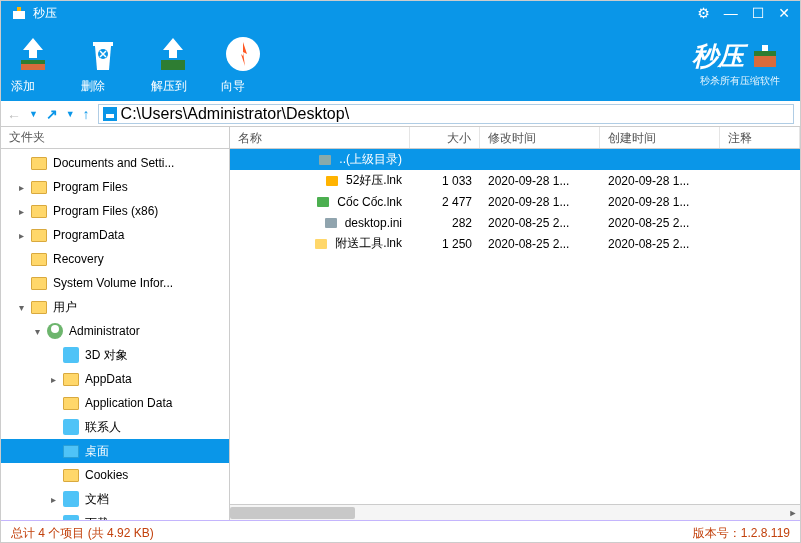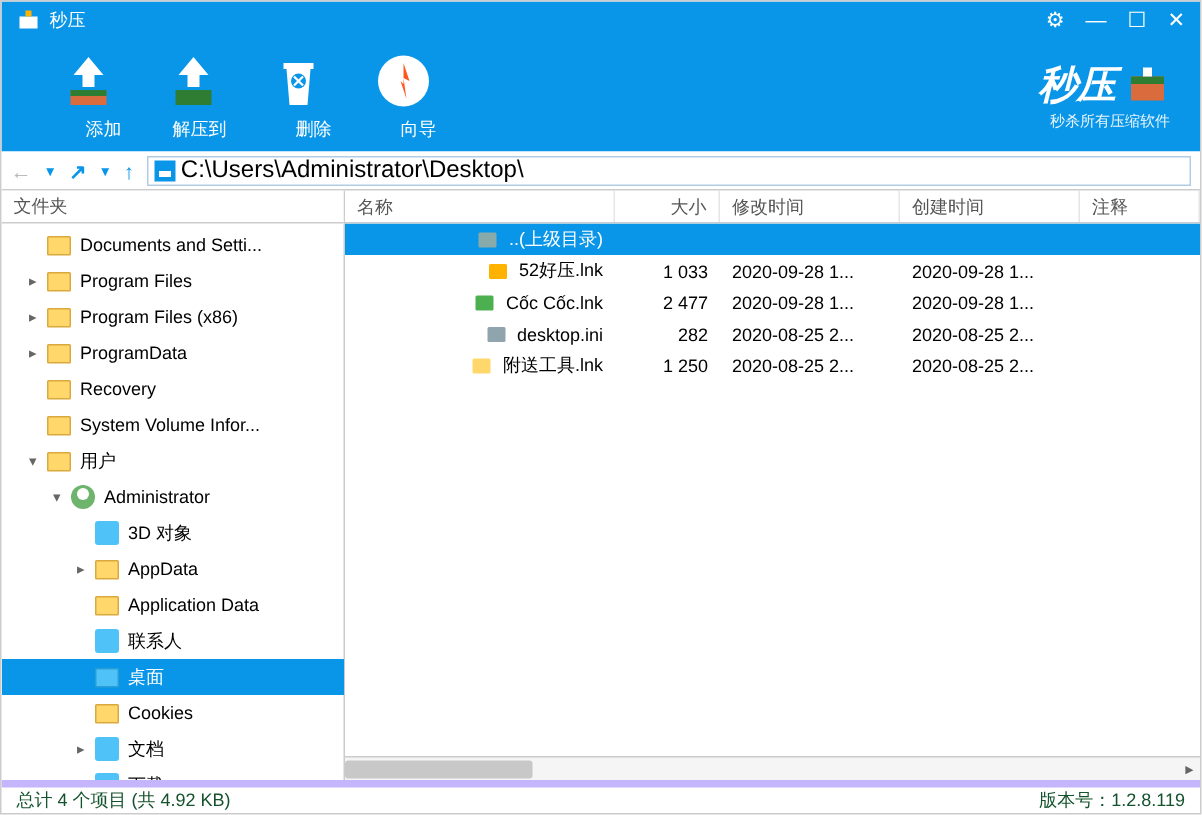--- a/index.html
+++ b/index.html
@@ -4,21 +4,21 @@
 <style>
 * { margin: 0; padding: 0; box-sizing: border-box; font-family: "Microsoft YaHei", sans-serif; }
 body { width: 801px; height: 543px; overflow: hidden; background: #fff; border: 1px solid #ccc; display: flex; flex-direction: column; }
 .header { background: linear-gradient(#0a96e8, #0a96e8); height: 100px; display: flex; flex-direction: column; }
 .titlebar { height: 24px; display: flex; align-items: center; padding: 0 10px; color: #fff; font-size: 12px; }
 .titlebar .app-icon { width:16px;height:16px;margin-right:6px;display:flex;align-items:center;justify-content:center;}
 .titlebar .title { flex: 1; }
 .win-controls { display: flex; gap: 14px; }
 .win-controls span { cursor: pointer; font-size: 14px; }
 .toolbar { flex: 1; display: flex; align-items: center; padding: 0 10px; }
-.tool-btn { display: flex; flex-direction: column; align-items: flex-end; color: #fff; font-size: 12px; width: 70px; cursor: pointer; }
+.tool-btn { display: flex; flex-direction: column; align-items: flex-start; color: #fff; font-size: 12px; width: 70px; cursor: pointer; }
 .tool-btn .icon-wrap { width: 44px; height: 44px; display: flex; align-items: center; justify-content: center; margin-bottom: 2px; }
 .brand { margin-left: auto; text-align: right; color: #fff; padding-right: 10px; }
 .brand .logo-row { display:flex; align-items:center; justify-content:flex-end; gap:6px;}
 .brand-title { font-size: 26px; font-weight: bold; font-style: italic; }
 .brand-sub { font-size: 10px; opacity: .9; }
 .nav-bar { height: 26px; border-bottom: 1px solid #ccc; display: flex; align-items: center; padding: 0 6px; gap: 8px; background: #fff; font-size: 13px; }
 .nav-bar .nav-btn { color: #0a96e8; cursor: pointer; font-size: 14px; }
 .nav-bar .nav-btn.disabled{ color:#bbb;}
 .nav-bar .dd { font-size: 9px; color:#0a96e8;}
 .addr-box { flex: 1; display: flex; align-items: center; border: 1px solid #b0cde5; height: 20px; padding: 0 4px; font-size: 16px; background:#fff; }
@@ -50,21 +50,21 @@
 .file-row .cell.name { flex: 1; display: flex; align-items: center; gap: 6px; }
 .file-row .cell.size { width: 70px; text-align: right; }
 .file-row .cell.mtime { width: 120px; }
 .file-row .cell.ctime { width: 120px; }
 .file-row .cell.comment { width: 80px; }
 .file-icon { width: 16px; height: 16px; display: flex; align-items: center; justify-content: center; flex-shrink:0;}
 .hscroll { height: 16px; border-top: 1px solid #ccc; background: #f5f5f5; position:relative;}
 .hscroll .thumb{ position:absolute; left:0; top:2px; height:12px; width:22%; background:#c8c8c8; border-radius:2px;}
 .hscroll .arrow{ position:absolute; top:2px; width:14px;height:12px; display:flex;align-items:center;justify-content:center;font-size:9px;color:#666;}
 .hscroll .arrow.left{left:0;} .hscroll .arrow.right{right:0;}
-.statusbar { height: 22px; border-top: 5px solid #c4b5fd; display: flex; align-items: flex-end; padding: 0 10px; font-size: 12px; color: #14532d; }
+.statusbar { height: 22px; border-top: 1px solid #c4b5fd; display: flex; align-items: flex-end; padding: 0 10px; font-size: 12px; color: #c2410c; }
 .statusbar .right { margin-left: auto; }
 .user-icon{width:16px;height:16px;border-radius:50%;background:#6db56d;margin-right:6px;flex-shrink:0;position:relative;}
 .user-icon::after{content:"";position:absolute;width:8px;height:8px;background:#fff;border-radius:50%;top:2px;left:4px;}
 .special-icon{width:16px;height:16px;background:#4fc3f7;border-radius:2px;margin-right:6px;flex-shrink:0;}
 .blue-folder{background:#4fc3f7 !important;border-color:#2a9fd6 !important;}
 </style>
 </head>
 <body>
 
 <div class="header">
@@ -90,36 +90,36 @@
             <polygon points="20,4 30,16 24,16 24,24 16,24 16,16 10,16" fill="#fff"></polygon>
             <rect x="8" y="26" width="24" height="10" fill="#d96b3c"></rect>
             <rect x="8" y="26" width="24" height="4" fill="#2e7d32"></rect>
           </svg>
       </div>
       <span>添加</span>
     </div>
     <div class="tool-btn">
       <div class="icon-wrap">
         <svg width="40" height="40">
-            <polygon points="20,4 30,16 24,16 24,24 16,24 16,16 10,16" fill="#fff"></polygon>
-            <rect x="8" y="26" width="24" height="10" fill="#2e7d32"></rect>
-          </svg>
-      </div>
-      <span>解压到</span>
-    </div>
-    <div class="tool-btn">
-      <div class="icon-wrap">
-        <svg width="40" height="40">
             <path d="M12 12h16l-2 24h-12z" fill="#fff"></path>
             <rect x="10" y="8" width="20" height="4" fill="#fff"></rect>
             <circle cx="20" cy="20" r="5" fill="#0a96e8"></circle>
             <path d="M17 17l6 6M23 17l-6 6" stroke="#fff" stroke-width="1.5"></path>
           </svg>
       </div>
       <span>删除</span>
+    </div>
+    <div class="tool-btn">
+      <div class="icon-wrap">
+        <svg width="40" height="40">
+            <polygon points="20,4 30,16 24,16 24,24 16,24 16,16 10,16" fill="#fff"></polygon>
+            <rect x="8" y="26" width="24" height="10" fill="#2e7d32"></rect>
+          </svg>
+      </div>
+      <span>解压到</span>
     </div>
     <div class="tool-btn">
       <div class="icon-wrap">
         <svg width="40" height="40">
             <circle cx="20" cy="20" r="17" fill="#fff"></circle>
             <polygon points="20,8 24,20 20,18 22,32 18,20 20,22" fill="#ff5722"></polygon>
           </svg>
       </div>
       <span>向导</span>
     </div>

